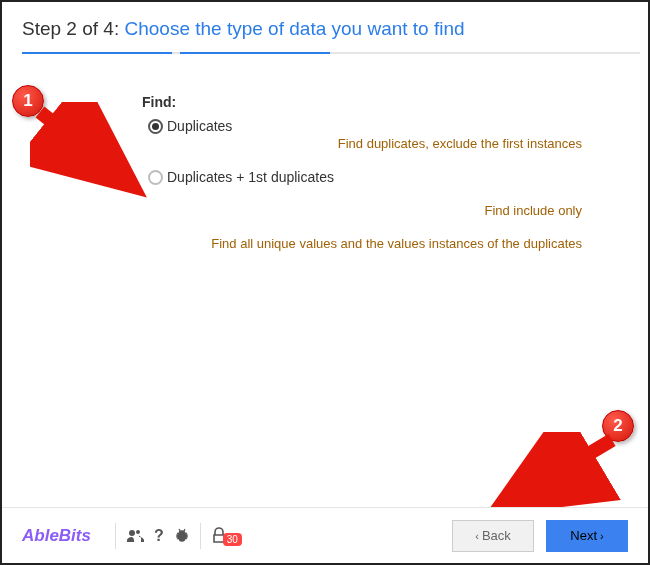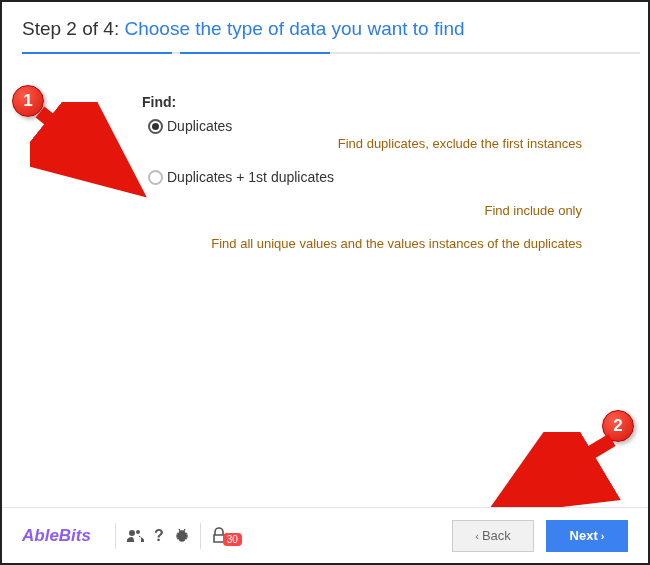--- a/index.html
+++ b/index.html
@@ -146,22 +146,22 @@
     font-size: 13px;
     cursor: pointer;
     display: inline-flex;
     align-items: center;
     justify-content: center;
     gap: 3px;
   }
   .btn.primary {
     background: #3b82f0;
     border-color: #3b82f0;
-    color: #ffffff;
-    font-weight: bold;
+    color: #000000;
+    font-weight: normal;
     text-align: right;
   }
   .chev { font-size: 11px; }
 
   
   .callout {
     position: absolute;
     width: 32px; height: 32px;
     border-radius: 50%;
     background: radial-gradient(circle at 35% 30%, #ff5a4a, #d4160b);

